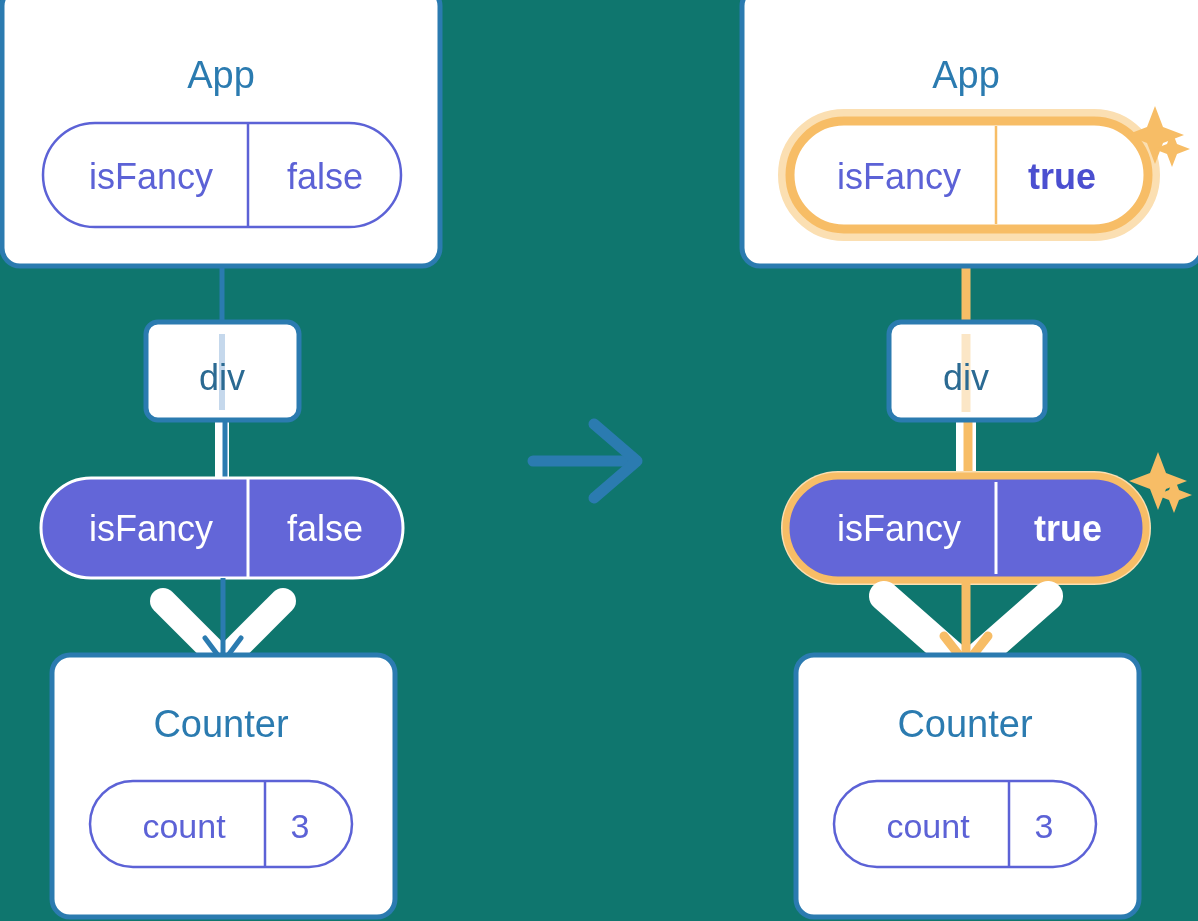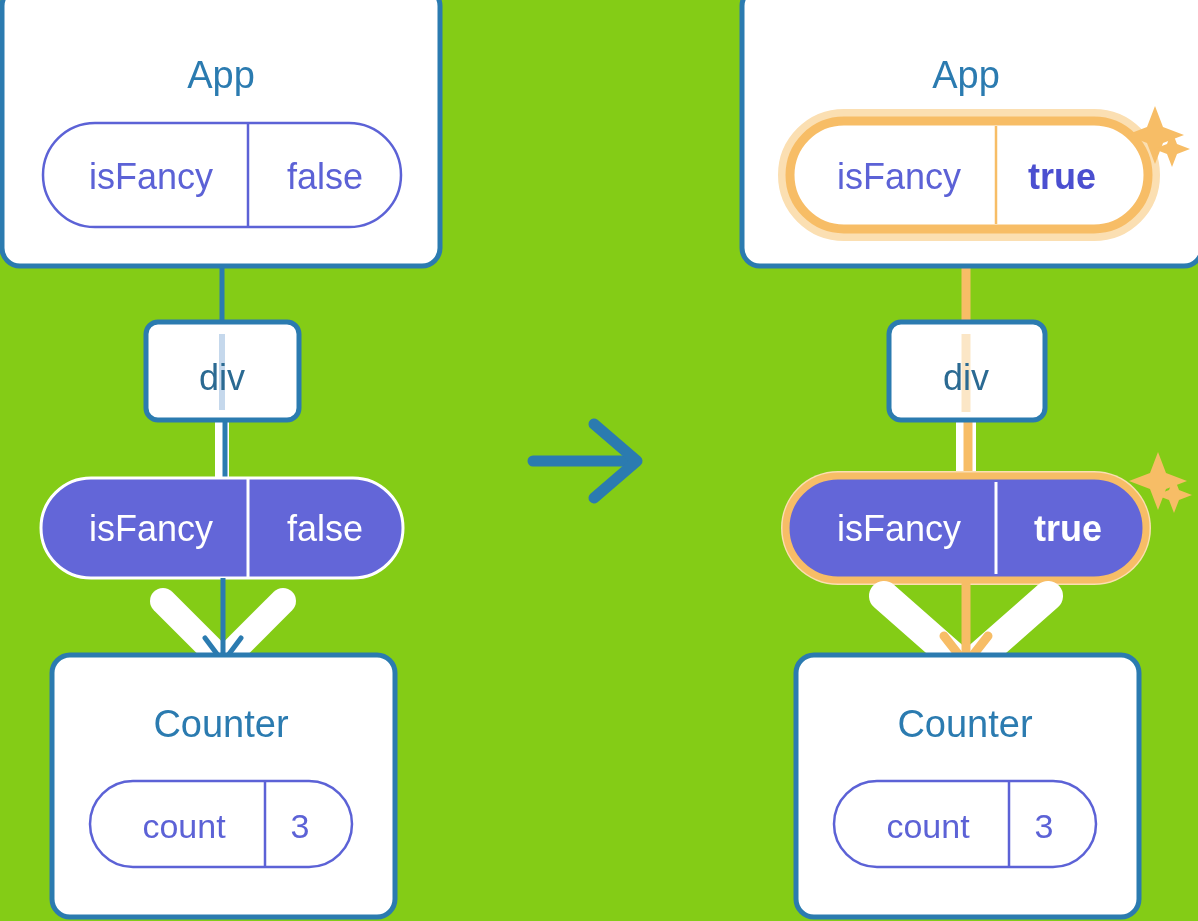--- a/index.html
+++ b/index.html
@@ -10,21 +10,21 @@
   body {
     width: 1198px;
     height: 921px;
     overflow: hidden;
     font-family: "Liberation Sans", sans-serif;
   }
   #stage {
     position: relative;
     width: 1198px;
     height: 921px;
-    background: #84cc16;
+    background: #0f766e;
   }
   .svg-layer {
     position: absolute;
     top: 0; left: 0;
     width: 1198px;
     height: 921px;
   }
 </style>
 </head>
 <body>

